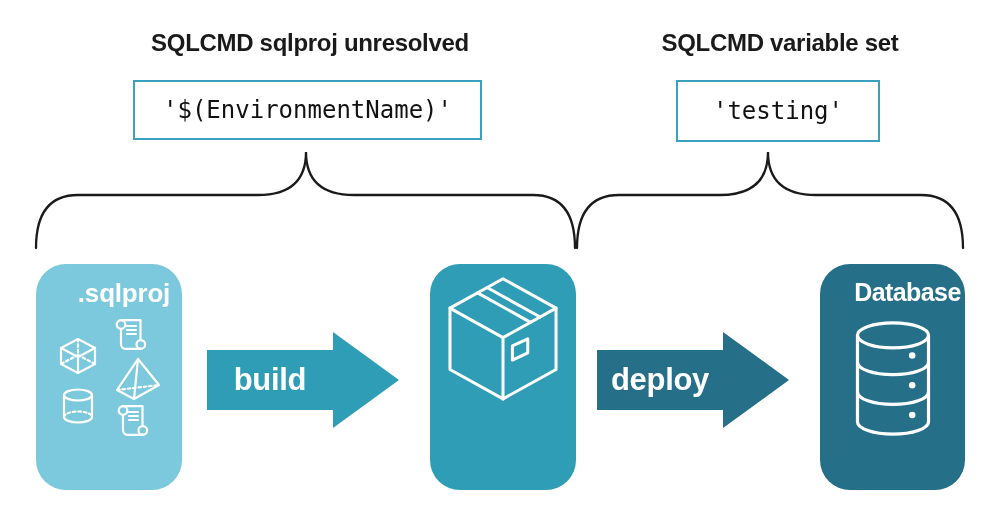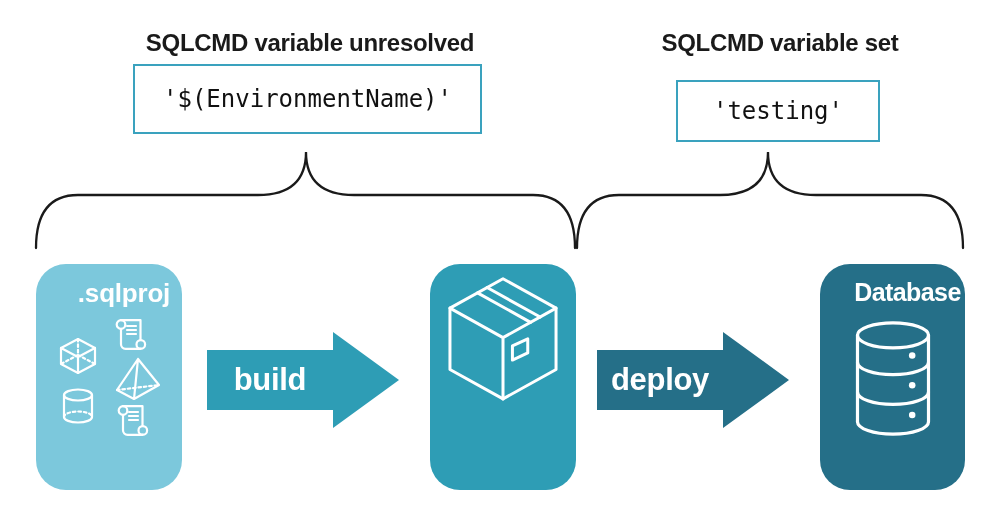--- a/index.html
+++ b/index.html
@@ -16,21 +16,21 @@
   #heading-unresolved{left:90px;top:29px;width:440px;}
   #heading-set{left:590px;top:29px;width:380px;}
 
   
   .code-box{
     border:2.5px solid #3AA2BE;background:#ffffff;box-sizing:border-box;
     display:flex;align-items:center;justify-content:center;
     font-family:"DejaVu Sans Mono","Liberation Mono",monospace;
     font-size:24px;color:#111111;white-space:nowrap;
   }
-  #code-unresolved{left:133px;top:64px;width:349px;height:70px;}
+  #code-unresolved{left:133px;top:80px;width:349px;height:60px;}
   #code-set{left:676px;top:80px;width:204px;height:62px;}
 
   
   .brace path{fill:none;stroke:#1a1a1a;stroke-width:2.3;stroke-linecap:round;}
 
   
   .node{
     border-radius:30px;box-sizing:border-box;
     display:flex;flex-direction:column;align-items:center;
   }
@@ -50,21 +50,21 @@
   .arrow-label{
     color:#ffffff;font-weight:700;font-size:31px;letter-spacing:-0.3px;
     display:flex;align-items:center;justify-content:center;text-align:center;
   }
   #build-label{left:207px;top:350px;width:126px;height:60px;}
   #deploy-label{left:597px;top:350px;width:126px;height:60px;}
 </style>
 </head>
 <body>
 
-<div class="abs callout-heading" id="heading-unresolved">SQLCMD variable unresolved</div>
+<div class="abs callout-heading" id="heading-unresolved">SQLCMD sqlproj unresolved</div>
 <div class="abs code-box" id="code-unresolved">
   <span>'$(EnvironmentName)'</span>
 </div>
 
 <div class="abs callout-heading" id="heading-set">SQLCMD variable set</div>
 <div class="abs code-box" id="code-set">
   <span>'testing'</span>
 </div>
 
 <svg class="abs brace" style="left:30px;top:145px;" width="552" height="110" viewBox="0 0 552 110">

